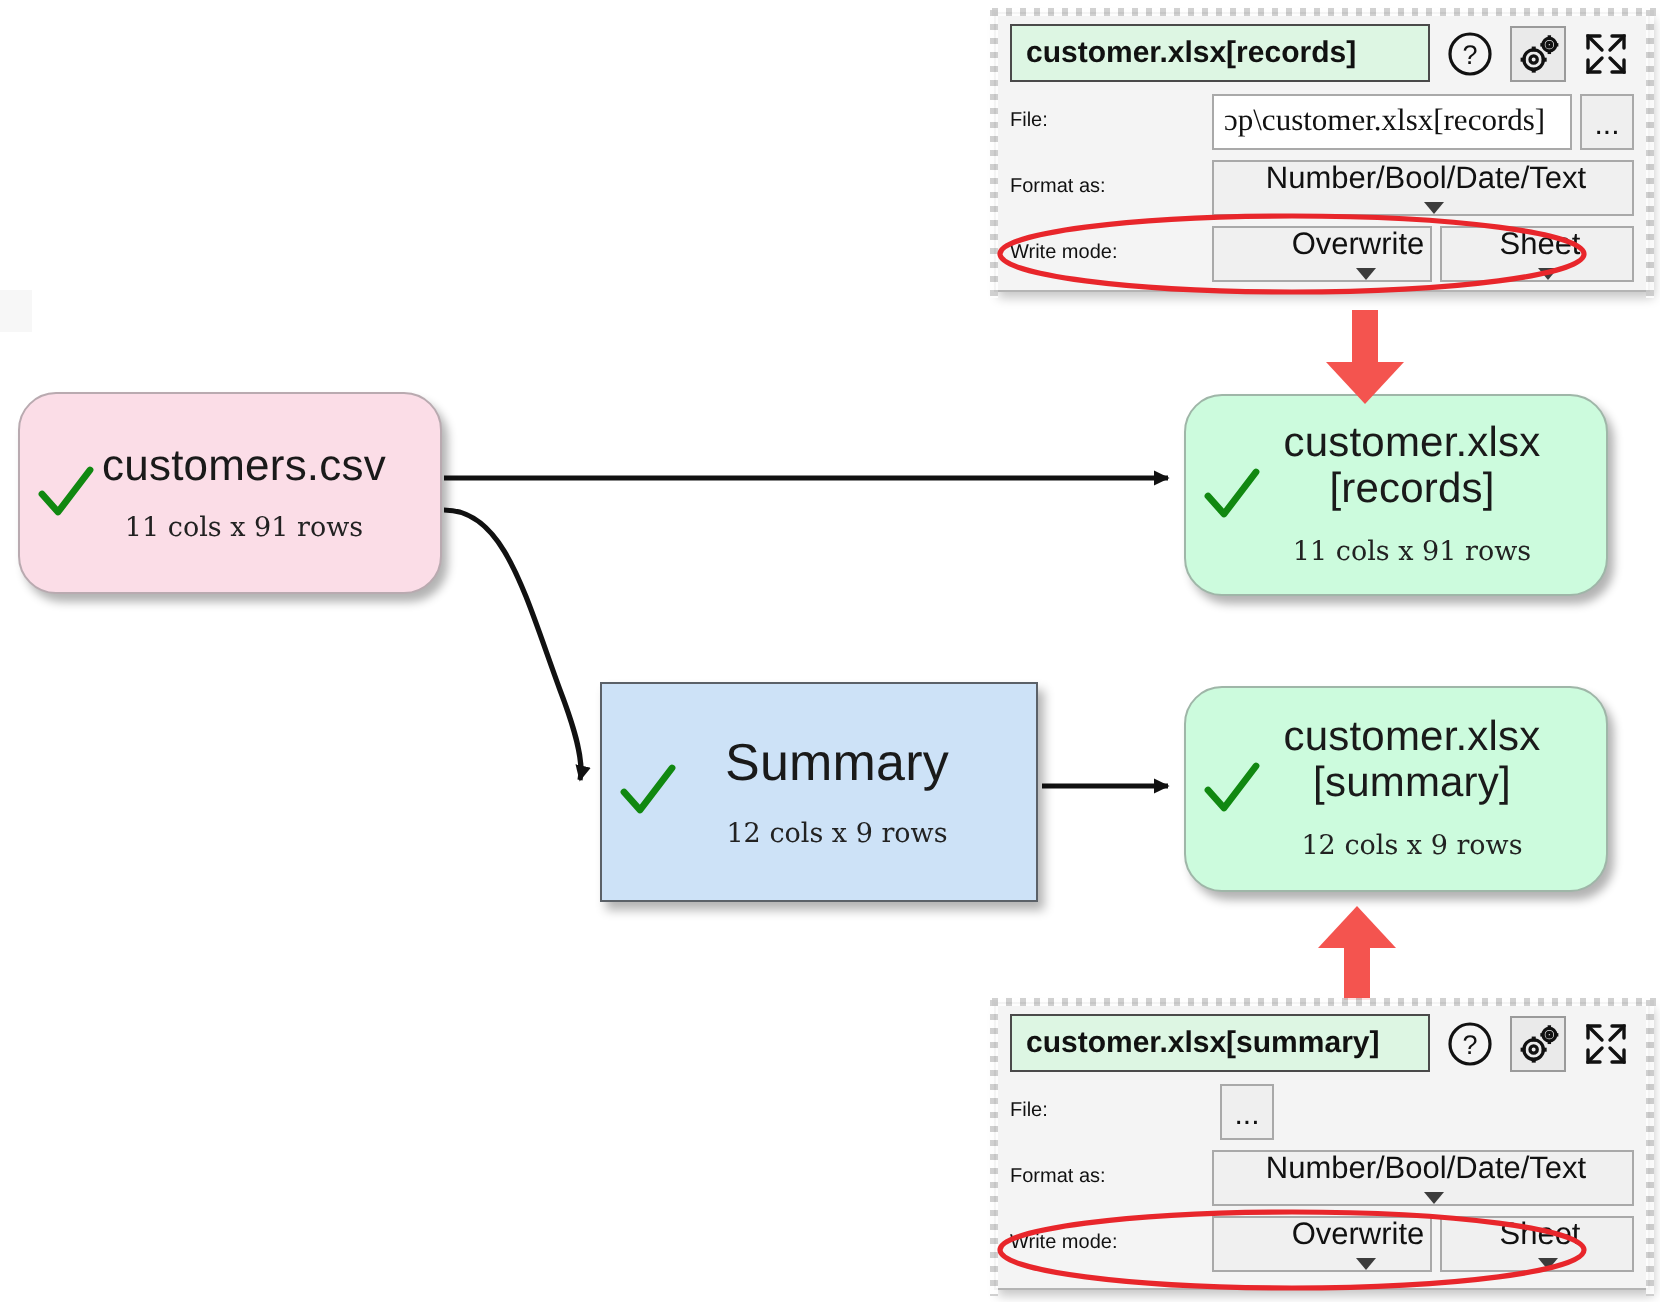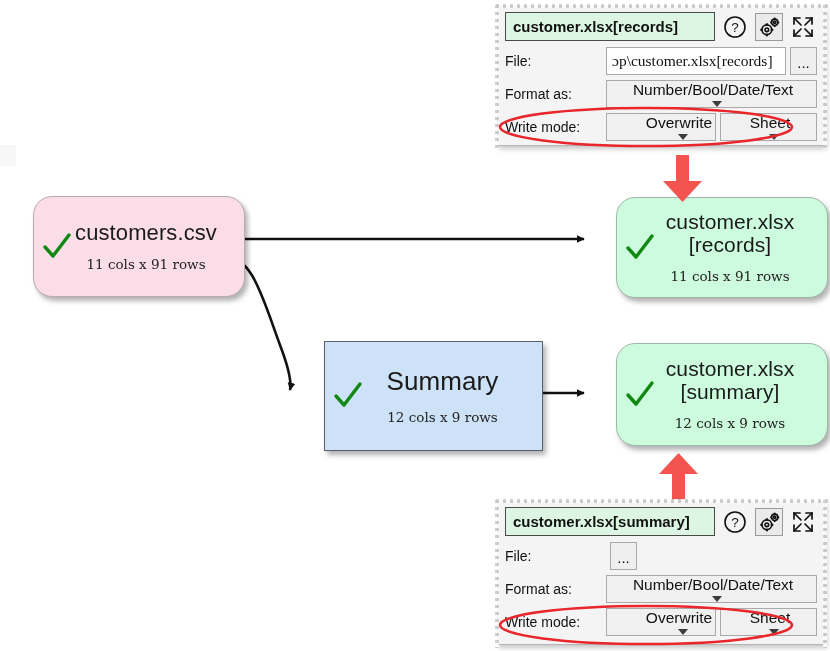--- a/index.html
+++ b/index.html
@@ -30,21 +30,20 @@
 
   
   .node {
     position: absolute;
     box-sizing: border-box;
     display: flex;
     flex-direction: column;
     align-items: center;
     justify-content: center;
     box-shadow: 3px 4px 5px rgba(0,0,0,0.30);
-    margin-left: 24px;
   }
   .node .title {
     color: #1a1a1a;
     font-size: 21px;
     line-height: 1.08;
     text-align: center;
     letter-spacing: 0.1px;
     white-space: pre-line;
   }
   .node .sub {
@@ -154,21 +153,21 @@
   .row {
     display: flex;
     align-items: center;
     height: 29px;
     margin-bottom: 4px;
     position: relative;
   }
   .row .label {
     width: 101px;
     flex: 0 0 auto;
-    font-size: 14px;
+    font-size: 10px;
     color: #111;
     white-space: nowrap;
   }
   .row .label.tight { width: 101px; }
 
   .textbox {
     flex: 1 1 auto;
     height: 28px;
     box-sizing: border-box;
     background: #ffffff;

